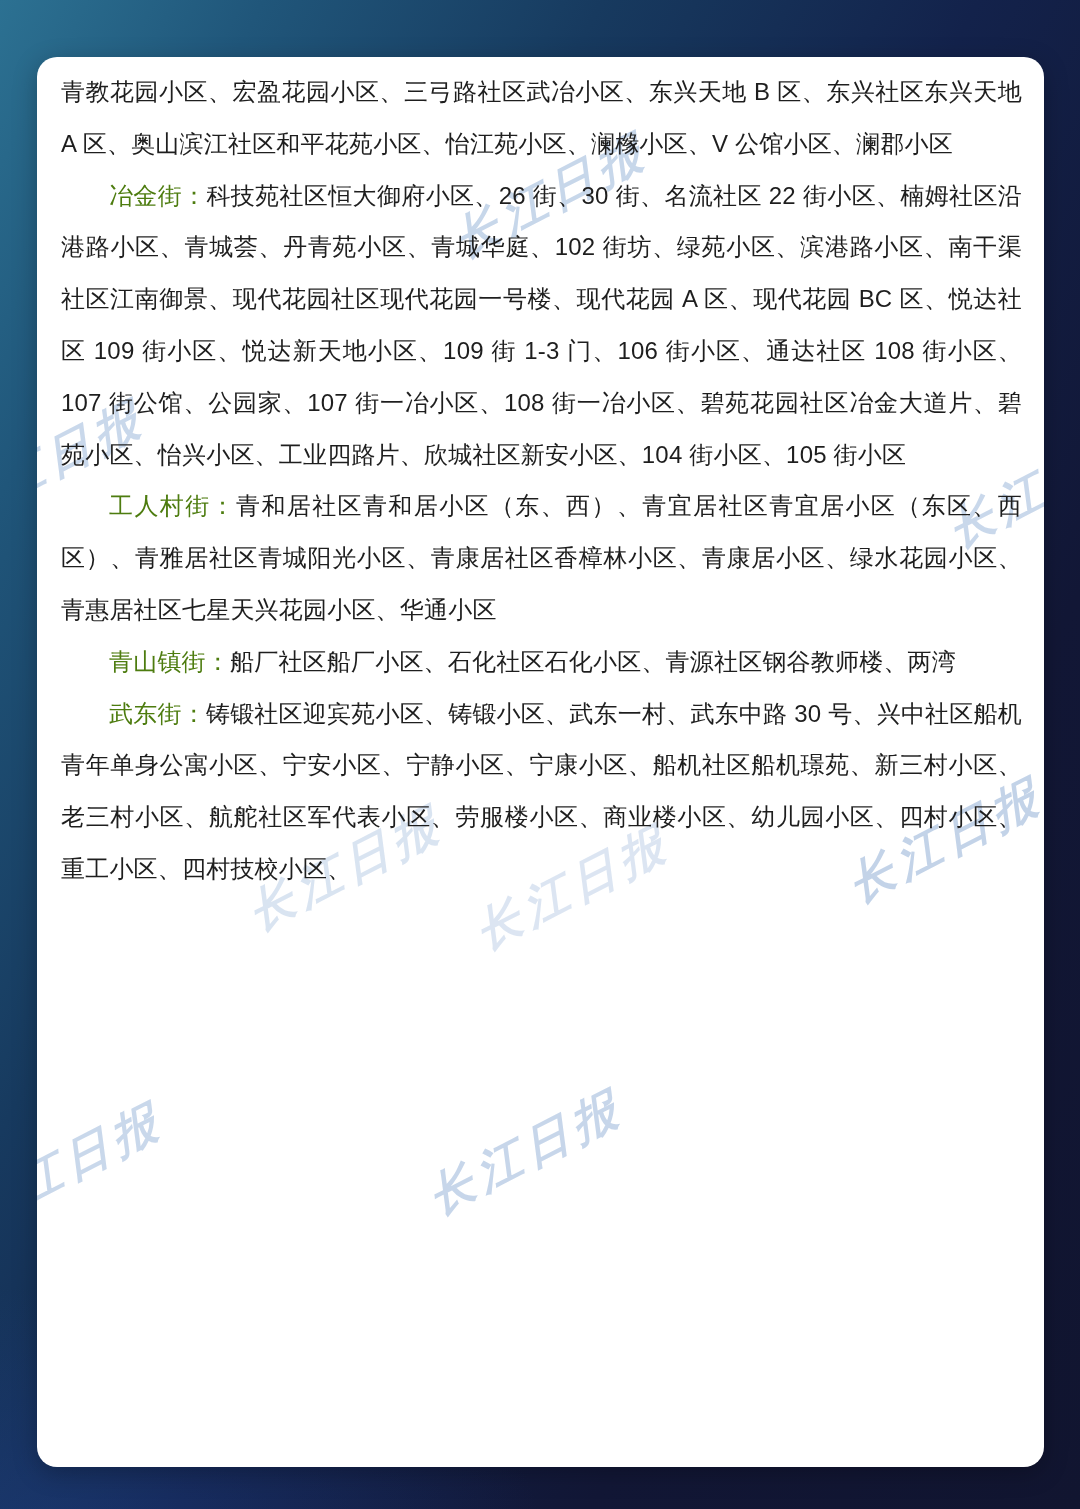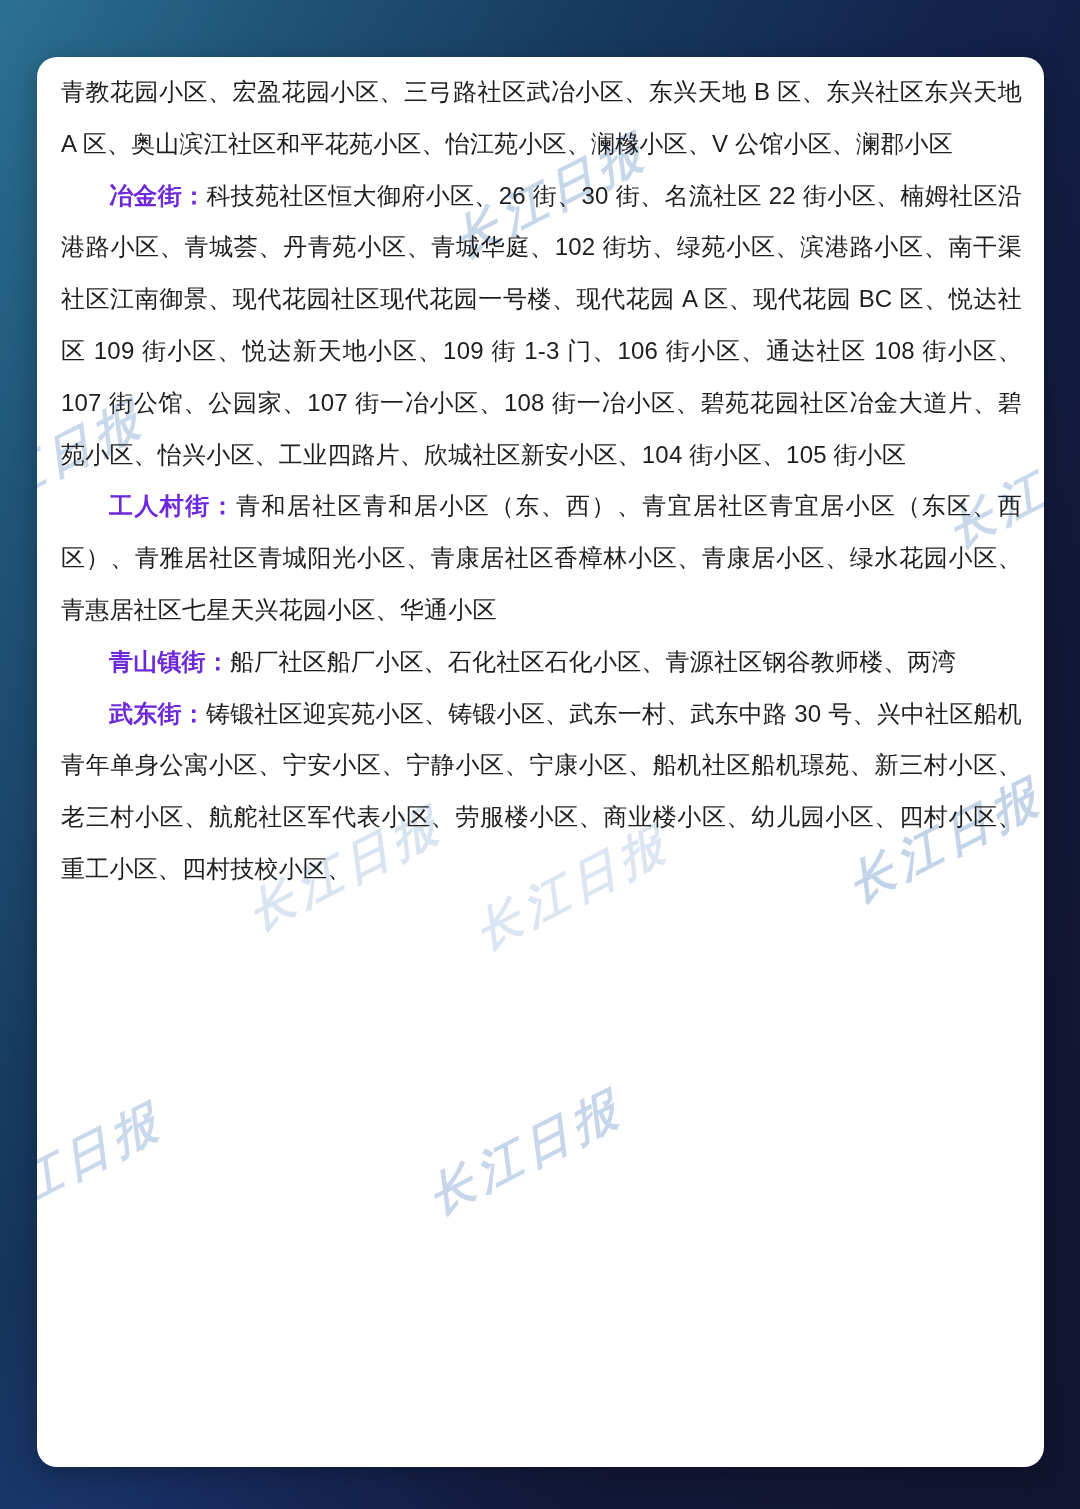--- a/index.html
+++ b/index.html
@@ -60,22 +60,22 @@
     letter-spacing: 0.2px;
   }
   .doc p {
     margin: 0;
     text-indent: 2em;
   }
   .doc p.no-indent {
     text-indent: 0;
   }
   .doc strong {
-    font-weight: 700;
-    color: #6d28d9;
+    font-weight: 400;
+    color: #4d7c0f;
   }
 </style>
 </head>
 <body>
 
 <div class="stage">
   <article class="card">
     <div class="wm-layer" id="wm-layer">
         <div class="wm" style="left: 408px; top: 108px; opacity: 0.42;">长江日报</div>
         <div class="wm" style="left: -95px; top: 375px; opacity: 0.4;">长江日报</div>

